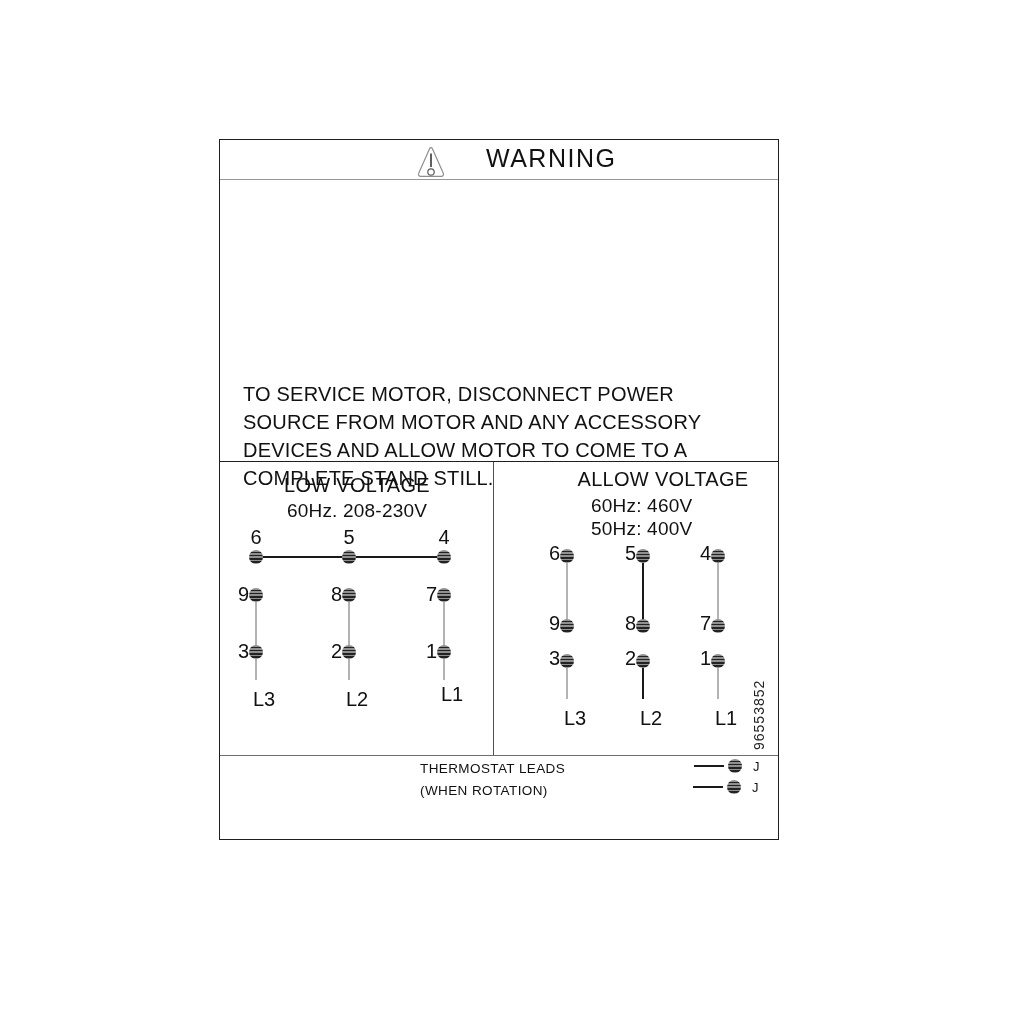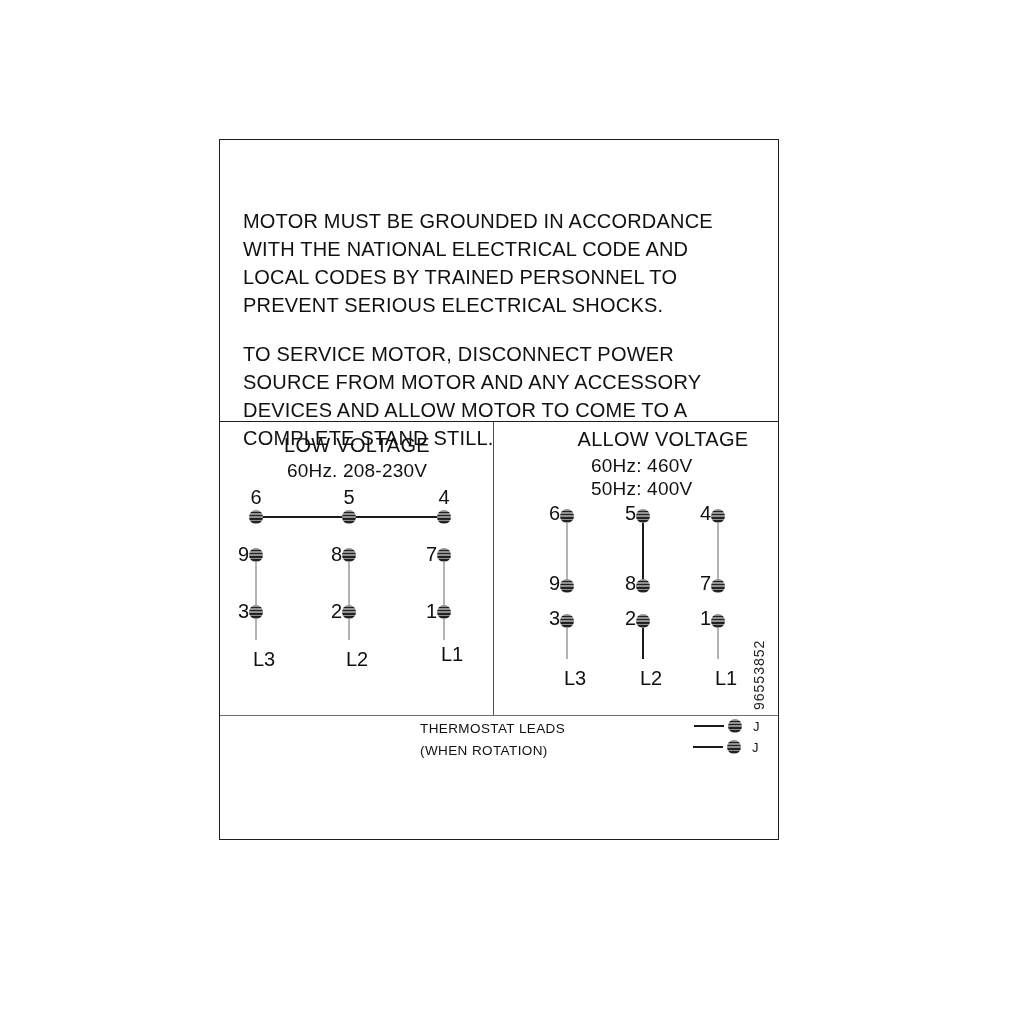--- a/index.html
+++ b/index.html
@@ -54,26 +54,32 @@
   .jlabel { position: absolute; font-size: 13px; }
   .leadline { position: absolute; width: 30px; height: 2px; background: #1a1a1a; }
   .lead-dot { position: absolute; width: 14px; height: 14px; border-radius: 50%;
               background: repeating-linear-gradient(180deg, #909090 0px, #909090 1.6px, #222 1.6px, #222 3.2px); }
 </style>
 </head>
 <body>
 
 <div class="label">
 
+  <div class="section header">
+    <span class="warn-icon">
+      <svg width="30" height="33" viewBox="0 0 30 33">
+        <path d="M13.7 3.4 L2.7 28.3 a2.1 2.1 0 0 0 1.9 3 h20.8 a2.1 2.1 0 0 0 1.9 -3 L16.3 3.4 a1.45 1.45 0 0 0 -2.6 0 Z" fill="none" stroke="#8f8f8f" stroke-width="1.2"></path>
+        <line x1="15" y1="8.5" x2="15" y2="22" stroke="#1a1a1a" stroke-width="1.4"></line>
+        <circle cx="15" cy="27" r="3.2" fill="#ffffff" stroke="#5a5a5a" stroke-width="1.2"></circle>
+      </svg>
+    </span>
+    <span class="warn-title">WARNING</span>
+  </div>
 
   <div class="section body">
-    <div class="para p1">MOTOR MUST BE GROUNDED IN ACCORDANCE
-WITH THE NATIONAL ELECTRICAL CODE AND
-LOCAL CODES BY TRAINED PERSONNEL TO
-PREVENT SERIOUS ELECTRICAL SHOCKS.</div>
     <div class="para p2">TO SERVICE MOTOR, DISCONNECT POWER
 SOURCE FROM MOTOR AND ANY ACCESSORY
 DEVICES AND ALLOW MOTOR TO COME TO A
 COMPLETE STAND STILL.</div>
   </div>
 
   <div class="section diagrams">
     <div class="vdivider"></div>
 
     <div>

